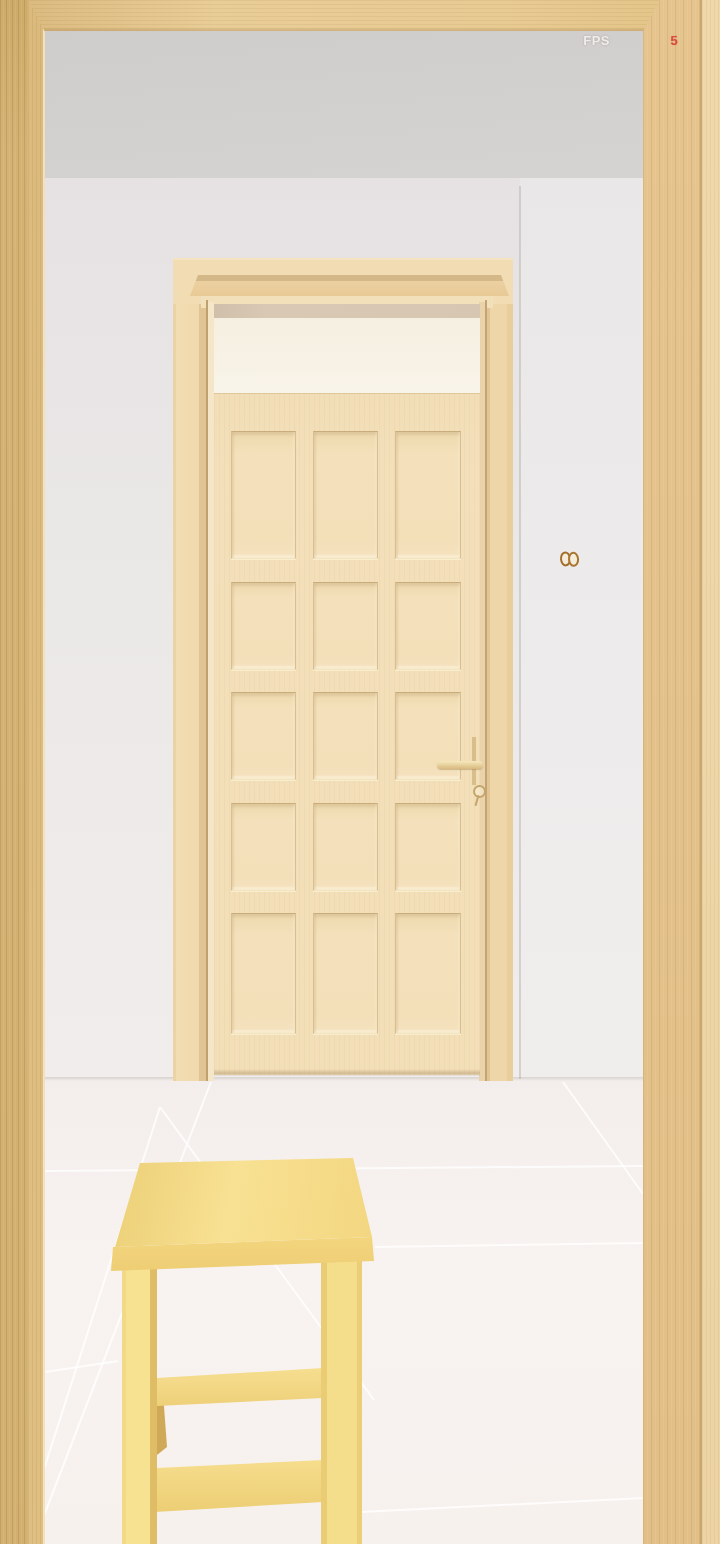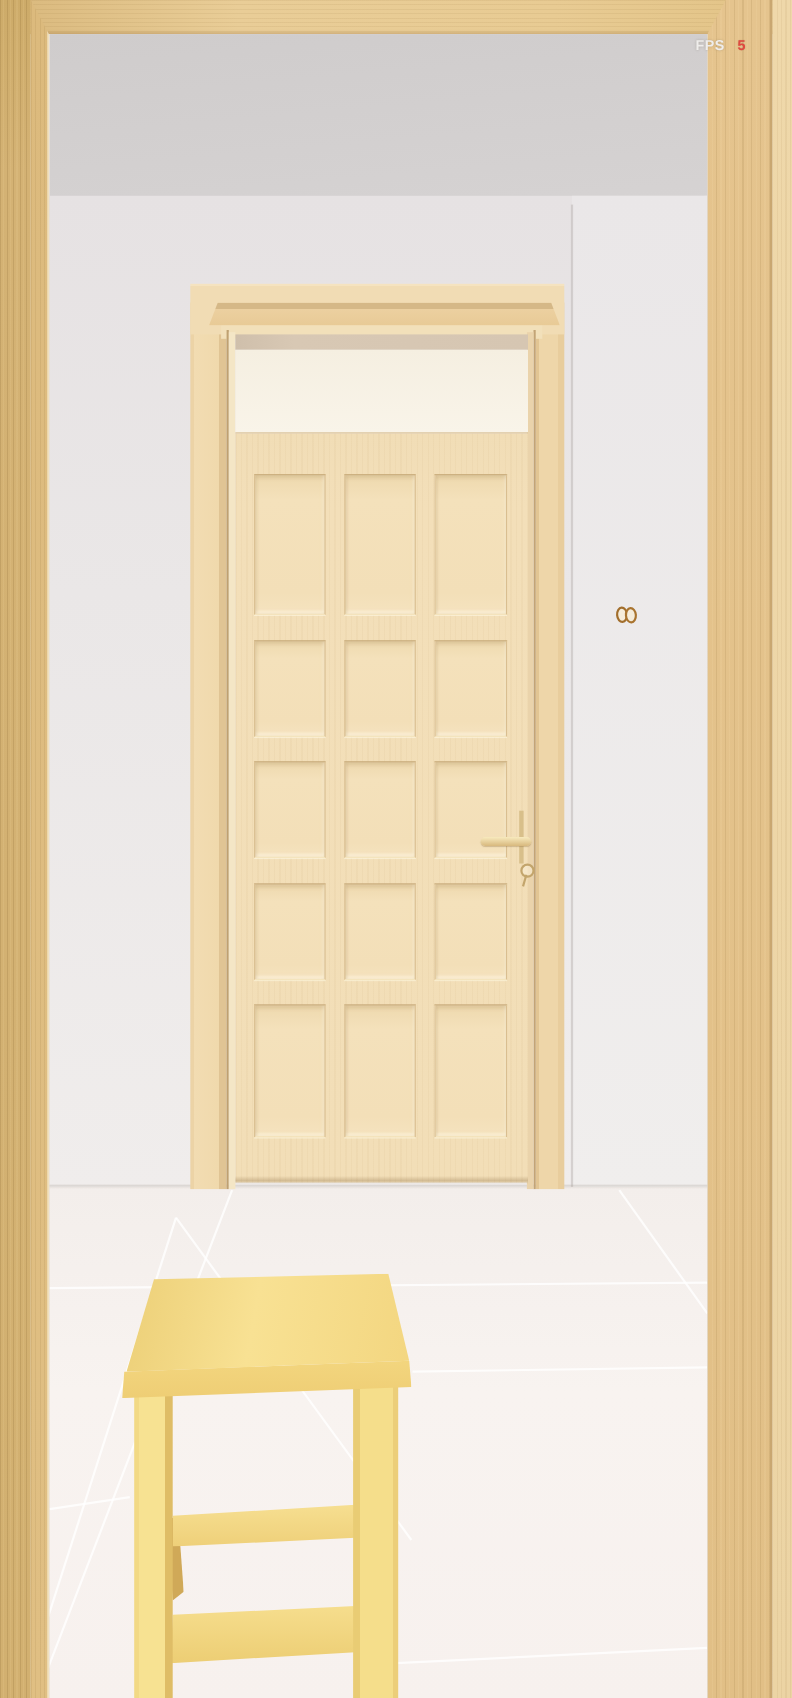--- a/index.html
+++ b/index.html
@@ -120,21 +120,21 @@
     background:linear-gradient(180deg,#f7e093,#eecf78);}
   #stool-rung-2{left:155px;top:1458px;width:170px;height:56px;
     clip-path:polygon(2px 10px,168px 2px,168px 44px,0 54px);
     background:linear-gradient(180deg,#f6de8e,#eccd73);}
   #stool-leg-left{left:122px;top:1256px;width:35px;height:288px;
     background:linear-gradient(90deg,#f2d985 0 4px,#f7e292 4px 28px,#dfbd66 28px 35px);}
   #stool-leg-right{left:321px;top:1248px;width:41px;height:296px;
     background:linear-gradient(90deg,#e9cc74 0 6px,#f5de8b 6px 36px,#ecce79 36px 41px);}
 
   
-  #hud-fps-label{left:616px;top:33px;width:43px;text-align:right;
+  #hud-fps-label{left:567px;top:33px;width:43px;text-align:right;
     font-size:13px;font-weight:bold;letter-spacing:.5px;color:#efedeb;
     text-shadow:0 0 2px rgba(90,80,60,.35);}
   #hud-fps-value{left:664px;top:33px;width:20px;text-align:center;
     font-size:13px;font-weight:bold;color:#e04a40;text-shadow:0 0 1px rgba(120,30,20,.3);}
 </style>
 </head>
 <body>
 
 <div id="screen">
 

